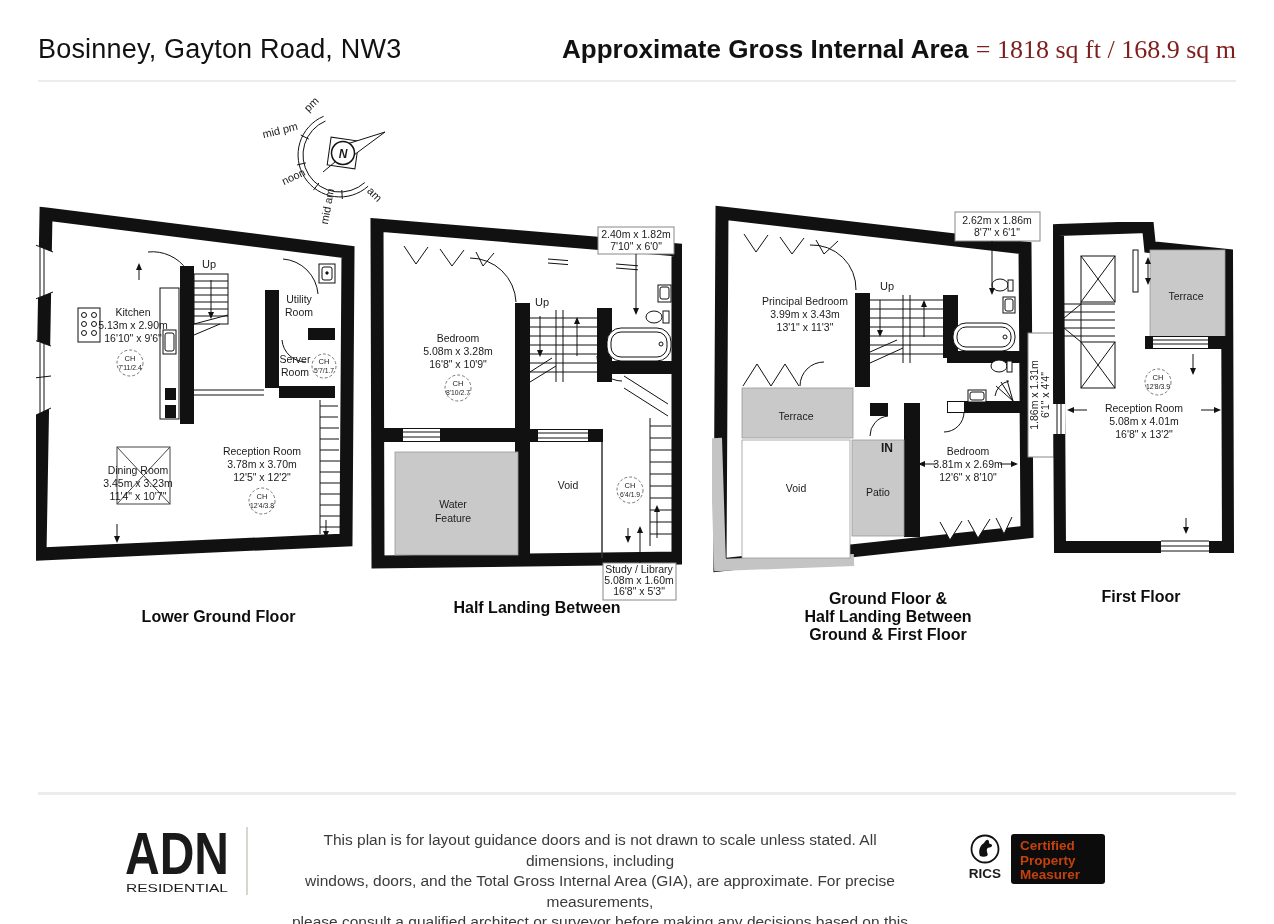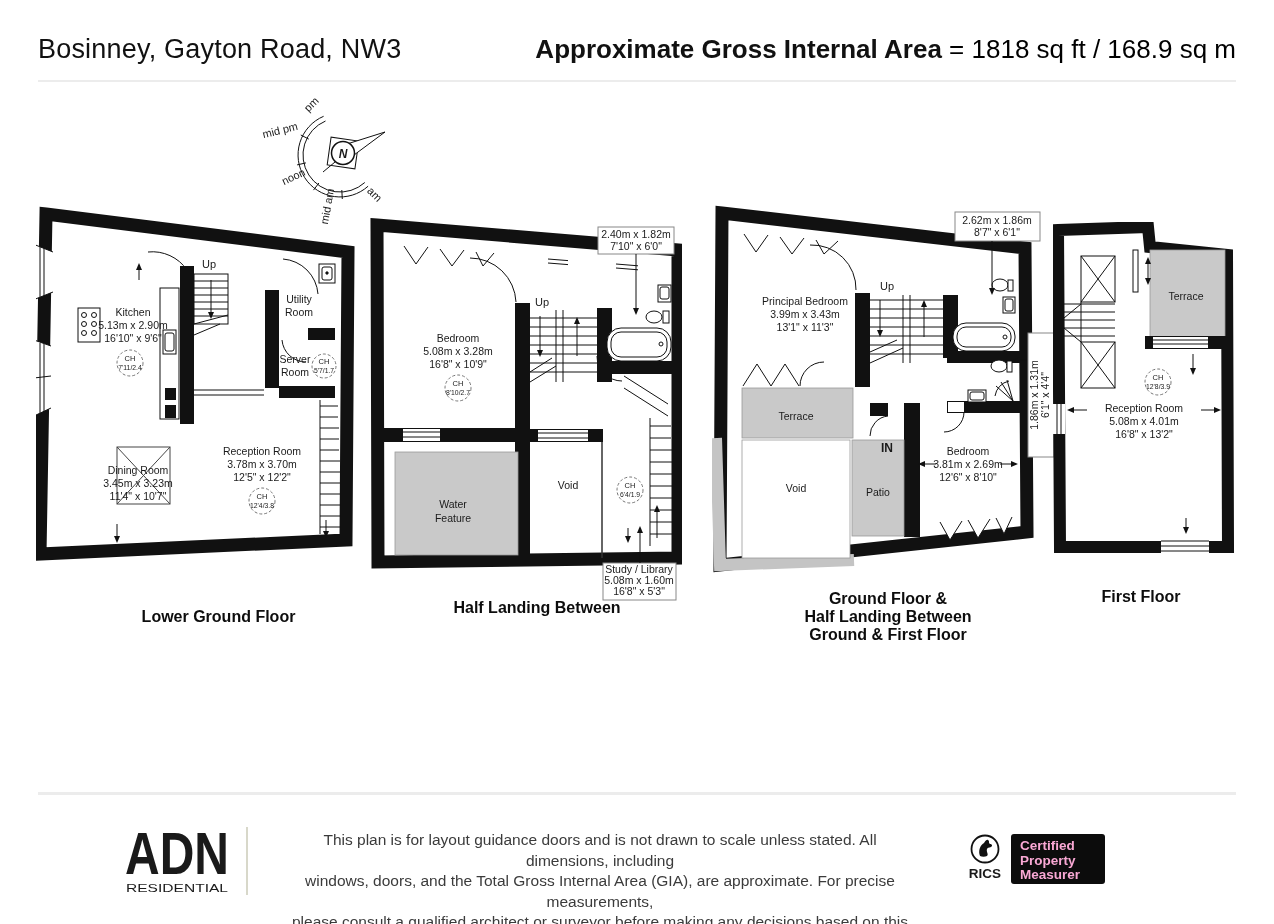--- a/index.html
+++ b/index.html
@@ -2,37 +2,37 @@
 <html><head>
 <meta charset="utf-8">
 <style>
   html,body{margin:0;padding:0;background:#fff;}
   #sheet{position:relative;width:1274px;height:924px;background:#fff;
          font-family:"Liberation Sans",sans-serif;color:#111;overflow:hidden;}
   .abs{position:absolute;}
   .hdr-title{left:38px;top:34px;font-size:27px;font-weight:normal;letter-spacing:.2px;}
   .hdr-right{right:38px;top:34px;font-size:26px;white-space:nowrap;}
   .hdr-right .lbl{font-weight:bold;}
-  .hdr-right .val{font-weight:normal;color:#000000;}
+  .hdr-right .val{font-weight:normal;color:#7f1d1d;font-family:Liberation Serif, serif;}
   .rule{left:38px;right:38px;height:2px;background:#ececec;}
   .caption{font-size:16px;font-weight:bold;text-align:center;line-height:18px;color:#0d0d0d;}
   svg text{font-family:"Liberation Sans",sans-serif;fill:#1a1a1a;}
   .roomname{font-size:10.5px;}
   .dim{font-size:10.5px;}
   .chtxt{font-size:7.5px;}
   .chval{font-size:6.8px;}
   .uplbl{font-size:11px;}
   .inlbl{font-size:12px;font-weight:bold;}
   .callout-t{font-size:10.5px;}
   .compass-lbl{font-size:11px;}
   .disc{left:280px;top:830px;width:640px;text-align:center;font-size:15.5px;
         line-height:20.5px;color:#3b3b3b;}
   .vdiv{left:246px;top:827px;width:2px;height:68px;background:#d8d8ca;}
   .badge{left:1011px;top:834px;width:94px;height:50px;background:#0c0c0c;border-radius:3px;
-         color:#f9a8d4;font-weight:bold;font-size:13.5px;line-height:14.5px;padding:5px 0 0 9px;
+         color:#c2410c;font-weight:bold;font-size:13.5px;line-height:14.5px;padding:5px 0 0 9px;
          box-sizing:border-box;}
 </style>
 </head>
 <body>
 
 <div id="sheet">
 
   <div class="abs hdr-title">Bosinney, Gayton Road, NW3</div>
   <div class="abs hdr-right">
     <span class="lbl">Approximate Gross Internal Area</span>

